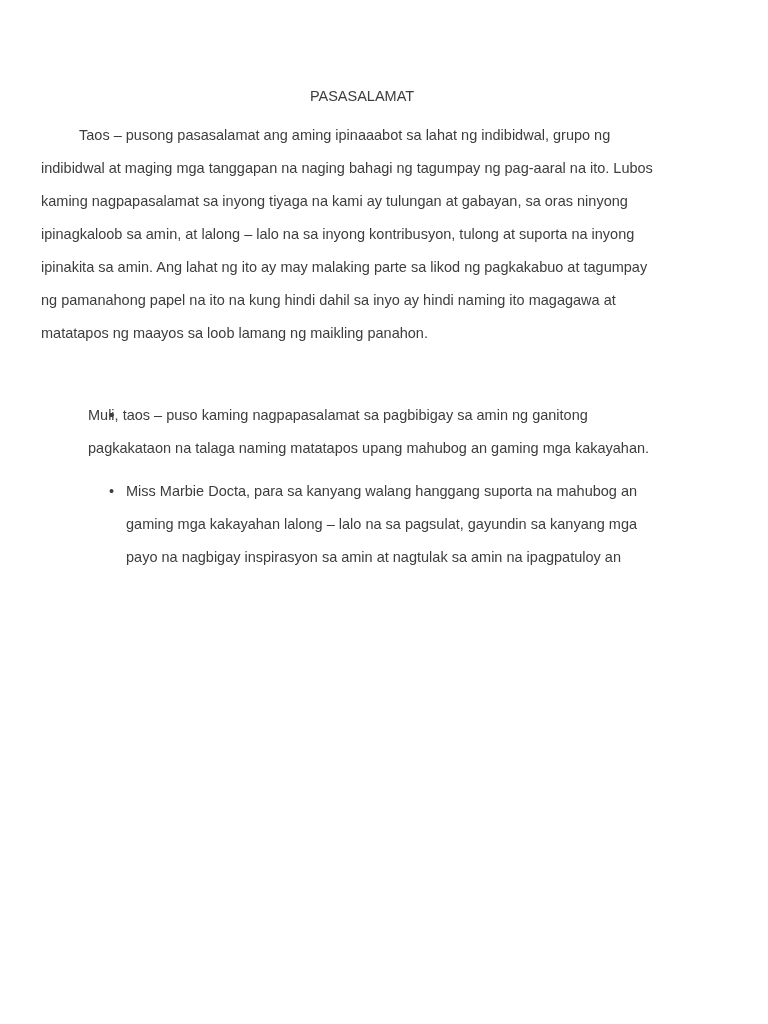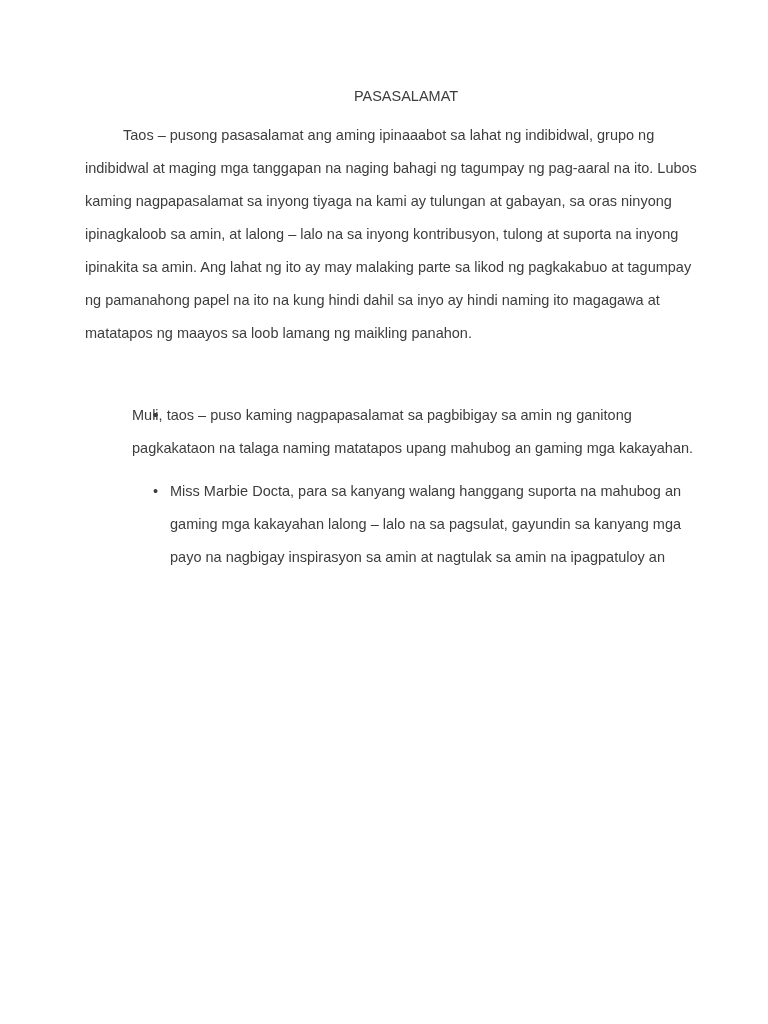--- a/index.html
+++ b/index.html
@@ -13,21 +13,21 @@
     overflow: hidden;
     font-family: "Liberation Sans", "DejaVu Sans", sans-serif;
     color: #3d3d3d;
   }
   .page {
     width: 768px;
     height: 1024px;
     background: #ffffff;
     box-sizing: border-box;
     padding-top: 80px;
-    padding-left: 85px;
+    padding-left: 41px;
   }
   .doc-title {
     width: 620px;
     position: relative;
     left: 11px;
     text-align: center;
     font-size: 14.5px;
     line-height: 33px;
     white-space: nowrap;
   }

